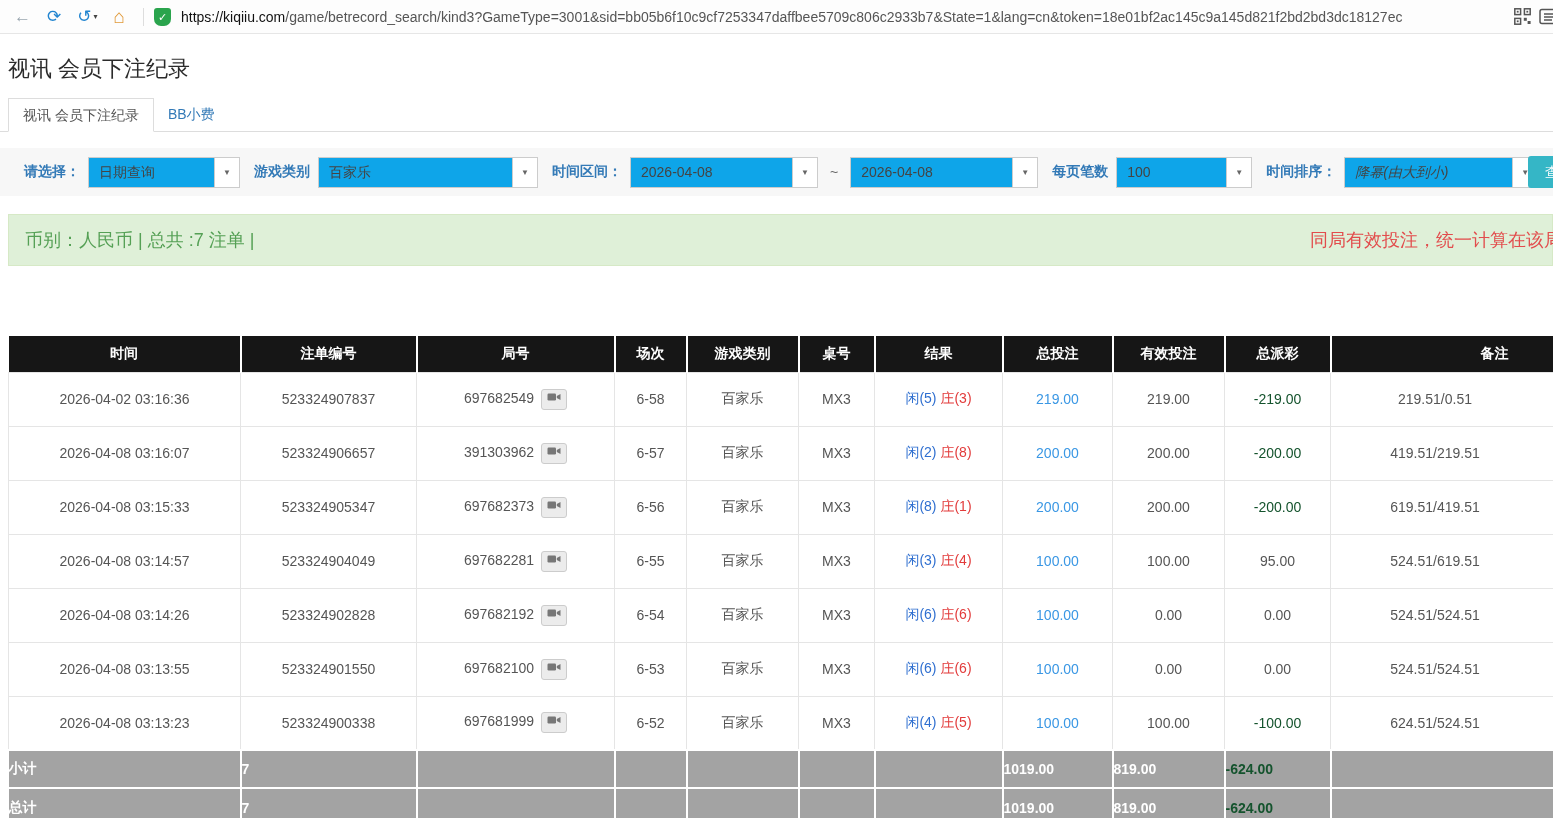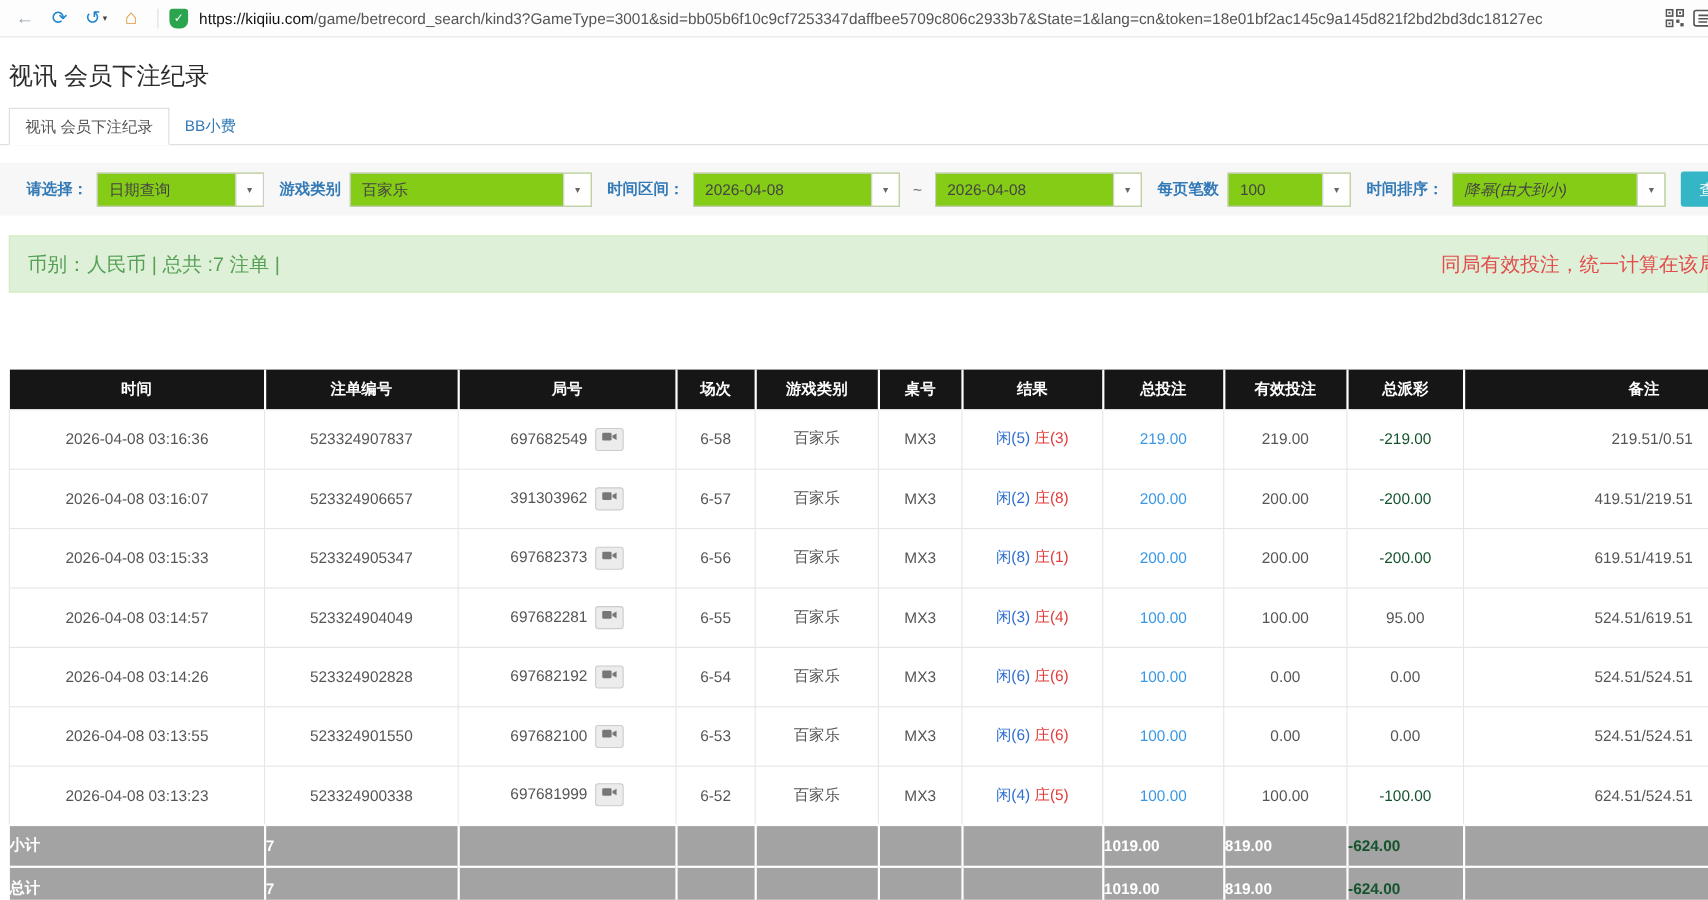--- a/index.html
+++ b/index.html
@@ -33,28 +33,28 @@
   .tab { padding: 0 14px; line-height: 33px; font-size: 14px; color: #337ab7; cursor: pointer;
     white-space: nowrap; }
   .tab.active { background: #fff; border: 1px solid #ddd; border-bottom: 1px solid #fff;
     margin-bottom: -1px; color: #555; }
 
   
   .filter { background: #f7f7f7; height: 48px; display: flex; align-items: center;
     padding-left: 24px; position: relative; margin-top: 16px; }
   .f-label { color: #337ab7; font-weight: bold; font-size: 14px; margin-right: 8px;
     white-space: nowrap; }
-  .combo { display: flex; height: 31px; border: 1px solid #ccc; background: #84cc16;
+  .combo { display: flex; height: 31px; border: 1px solid #ccc; background: #0ea5e9;
     margin-right: 14px; flex: none; }
   .combo .val { padding: 0 10px; line-height: 29px; font-size: 14px; color: #444; flex: 1;
     white-space: nowrap; overflow: hidden; cursor: text; }
   .combo .dd { width: 25px; border-left: 1px solid #ccc; background: #fff; display: flex;
     align-items: center; justify-content: center; font-size: 8px; color: #666; cursor: pointer; }
   .w-query { width: 152px; } .w-game { width: 220px; } .w-date { width: 188px; }
-  .w-size { width: 112px; gap: 25px; } .w-sort { width: 194px; font-style: italic; }
+  .w-size { width: 136px; gap: 25px; } .w-sort { width: 194px; font-style: italic; }
   .tilde { margin: 0 12px 0 -2px; color: #666; font-size: 14px; }
   .search-btn { position: absolute; left: 1528px; top: 8px; width: 62px; height: 32px;
     background: #35b6c6; color: #fff; text-align: center; line-height: 32px; font-size: 14px;
     border-radius: 3px; cursor: pointer; white-space: nowrap; overflow: hidden; }
 
   
   .summary { margin: 18px 0 0 8px; width: 1545px; height: 52px; background: #dff0d8;
     border: 1px solid #d6e9c6; position: relative; line-height: 50px; padding-left: 16px;
     font-size: 18px; }
   .summary-left { color: #55a055; }
@@ -62,21 +62,21 @@
     white-space: nowrap; }
 
   
   .table-wrap { margin-top: 70px; }
   table { margin-left: 8px; width: 1545px; border-collapse: collapse; table-layout: fixed; }
   thead th { background: #161616; color: #fff; font-size: 14px; font-weight: bold;
     height: 36px; border-right: 2px solid #fff; text-align: center; }
   thead th.col-remark { text-align: right; padding-right: 44px; }
   tbody td { background: #fff; height: 54px; border: 1px solid #e5e5e5; text-align: center;
     font-size: 14px; color: #555; overflow: hidden; white-space: nowrap; }
-  tbody td.col-remark { text-align: right; padding-right: 14px; }
+  tbody td.col-remark { text-align: center; padding-right: 14px; }
   tfoot td { background: #a3a3a3; color: #fff; height: 38px; font-size: 14px;
     font-weight: bold; text-align: left; border-right: 2px solid #fff;
     border-top: 2px solid #fff; }
   .round-btn { display: inline-block; vertical-align: middle; width: 26px; height: 21px;
     background: #ececec; border: 1px solid #ccc; border-radius: 3px; line-height: 17px;
     margin-left: 7px; cursor: pointer; }
   .player { color: #2f6fd0; }
   .banker { color: #e23b3b; }
   .bet-link { color: #3a97e4; cursor: pointer; }
   td.neg, tfoot td.neg { color: #14532d; }
@@ -195,21 +195,21 @@
           <th>桌号</th>
           <th>结果</th>
           <th>总投注</th>
           <th>有效投注</th>
           <th>总派彩</th>
           <th class="col-remark">备注</th>
         </tr>
     </thead>
     <tbody>
         <tr>
-          <td>2026-04-08 03:16:36</td>
+          <td>2026-04-02 03:16:36</td>
           <td>523324907837</td>
           <td><span>697682549</span><span class="round-btn"><svg width="14" height="12" viewBox="0 0 14 12">
                 <rect x="0.5" y="2.5" width="8.5" height="7" rx="1.2" fill="#777"></rect>
                 <path d="M9.8 5 L13.5 3 V9 L9.8 7 Z" fill="#777"></path>
               </svg></span></td>
           <td>6-58</td>
           <td>百家乐</td>
           <td>MX3</td>
           <td><span class="player">闲(5)</span> <span class="banker">庄(3)</span></td>
           <td class="bet-link">219.00</td>

